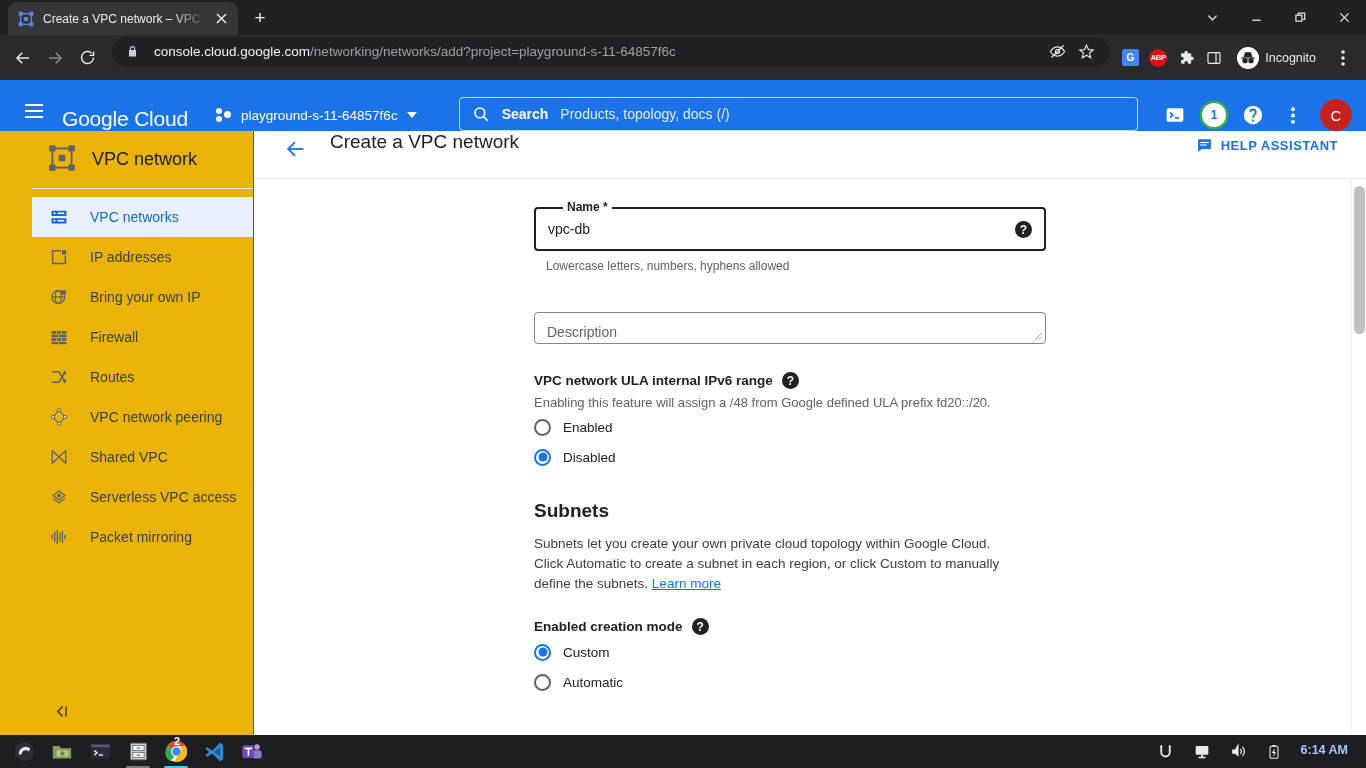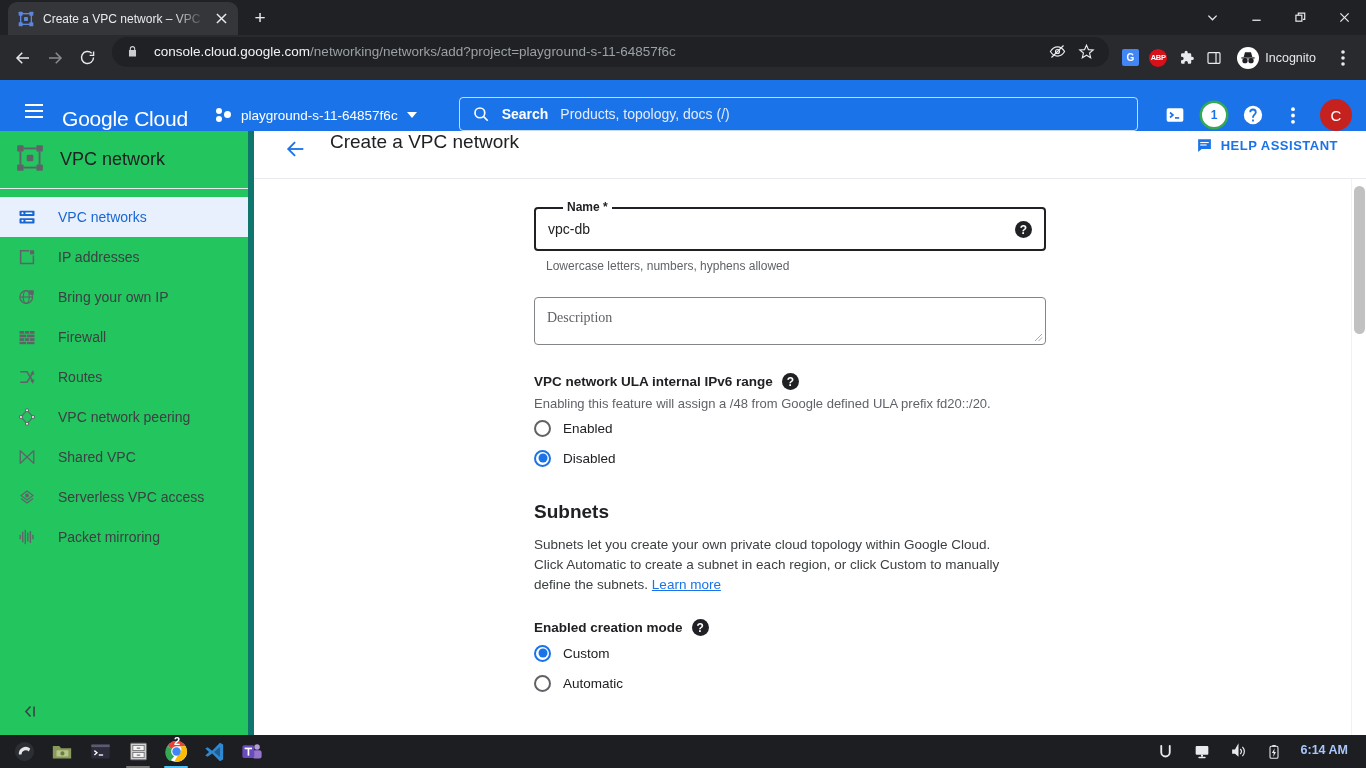--- a/index.html
+++ b/index.html
@@ -120,22 +120,22 @@
   }
   .avatar {
     width: 32px; height: 32px; border-radius: 50%; background: #c5221f; color: #fff;
     display: flex; align-items: center; justify-content: center; font-size: 15px;
   }
 
   
   .workspace { flex: 1; display: flex; min-height: 0; background: #fff; }
 
   .sidebar {
-    width: 254px; flex: none; background: #22c55e; border-right: 6px solid #0f766e;
-    display: flex; flex-direction: column; position: relative;
+    width: 254px; flex: none; background: #eab308; border-right: 1px solid #0f766e;
+    display: flex; flex-direction: column; position: relative; padding-left: 32px;
   }
   .side-title {
     height: 58px; display: flex; align-items: center; gap: 16px; padding: 0 16px;
     border-bottom: 1px solid #e8eaed;
   }
   .side-title-text { font-size: 18px; color: #202124; }
   .side-list { padding-top: 8px; flex: 1; }
   .side-item {
     height: 40px; display: flex; align-items: center; gap: 20px; padding: 0 16px;
     font-size: 14px; color: #3c4043; cursor: pointer;
@@ -178,22 +178,22 @@
   .field-value { font-size: 14px; color: #202124; }
   .field-help { margin-left: auto; }
   .help-dot {
     width: 17px; height: 17px; border-radius: 50%; background: #202124; color: #fff;
     font-size: 12px; font-weight: bold; display: inline-flex;
     align-items: center; justify-content: center; line-height: 1;
   }
   .hint { font-size: 12px; color: #5f6368; margin-top: 8px; margin-left: 12px; }
 
   .textarea-box {
-    width: 512px; height: 48px; border: 1px solid #80868b; border-radius: 4px;
-    margin-top: 24px; padding: 10px 12px; position: relative; background: #fff; font-family: Liberation Serif, serif;
+    width: 512px; height: 32px; border: 1px solid #80868b; border-radius: 4px;
+    margin-top: 39px; padding: 10px 12px; position: relative; background: #fff;
   }
   .textarea-ph { font-size: 14px; color: #5f6368; }
   .resize-grip { position: absolute; right: 2px; bottom: 2px; width: 10px; height: 10px; }
 
   .sec-label { font-size: 13.5px; font-weight: bold; color: #202124; display: flex; align-items: center; gap: 9px; }
   .sec-desc { font-size: 13px; color: #5f6368; margin-top: 6px; }
 
   .radios { margin-top: 4px; }
   .radio-row { display: flex; align-items: center; gap: 12px; height: 26px; margin-top: 4px; }
   .radio {

